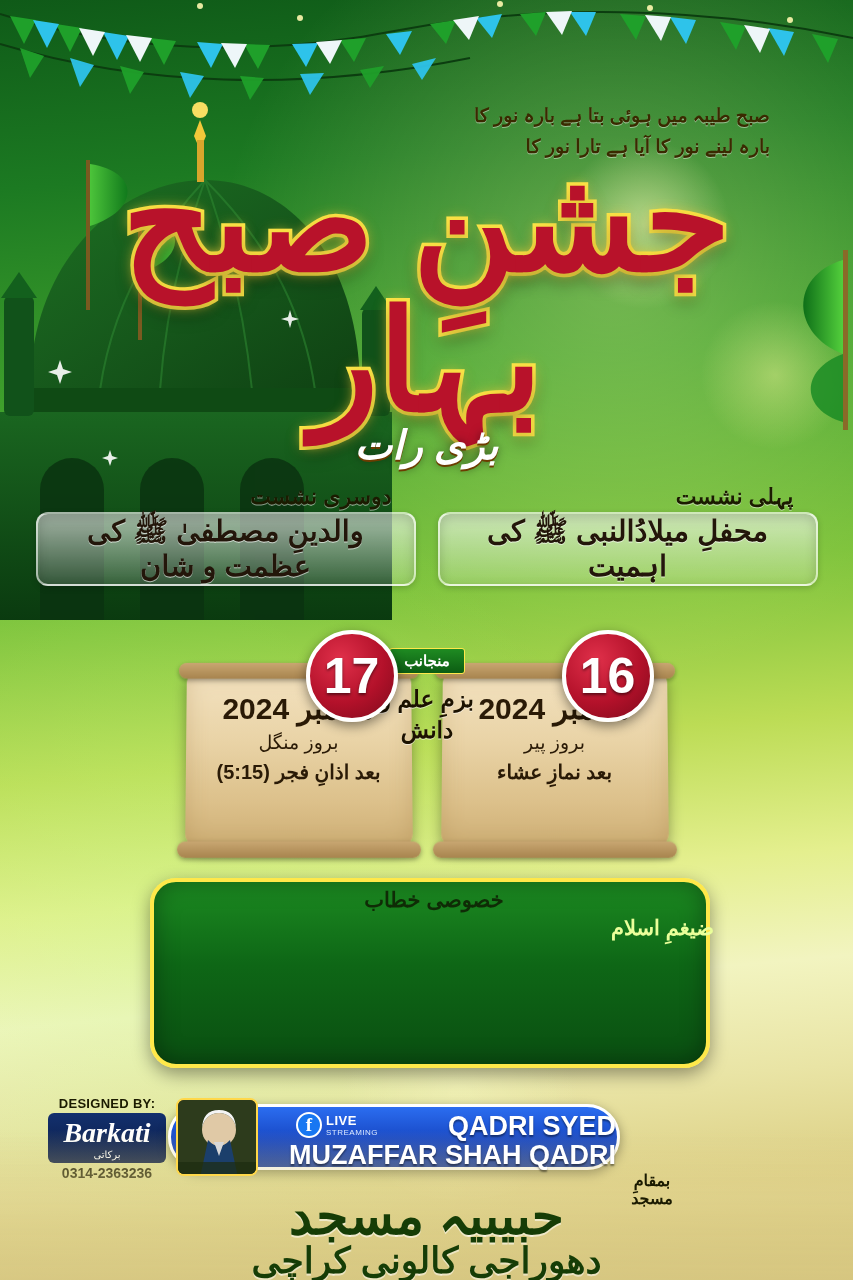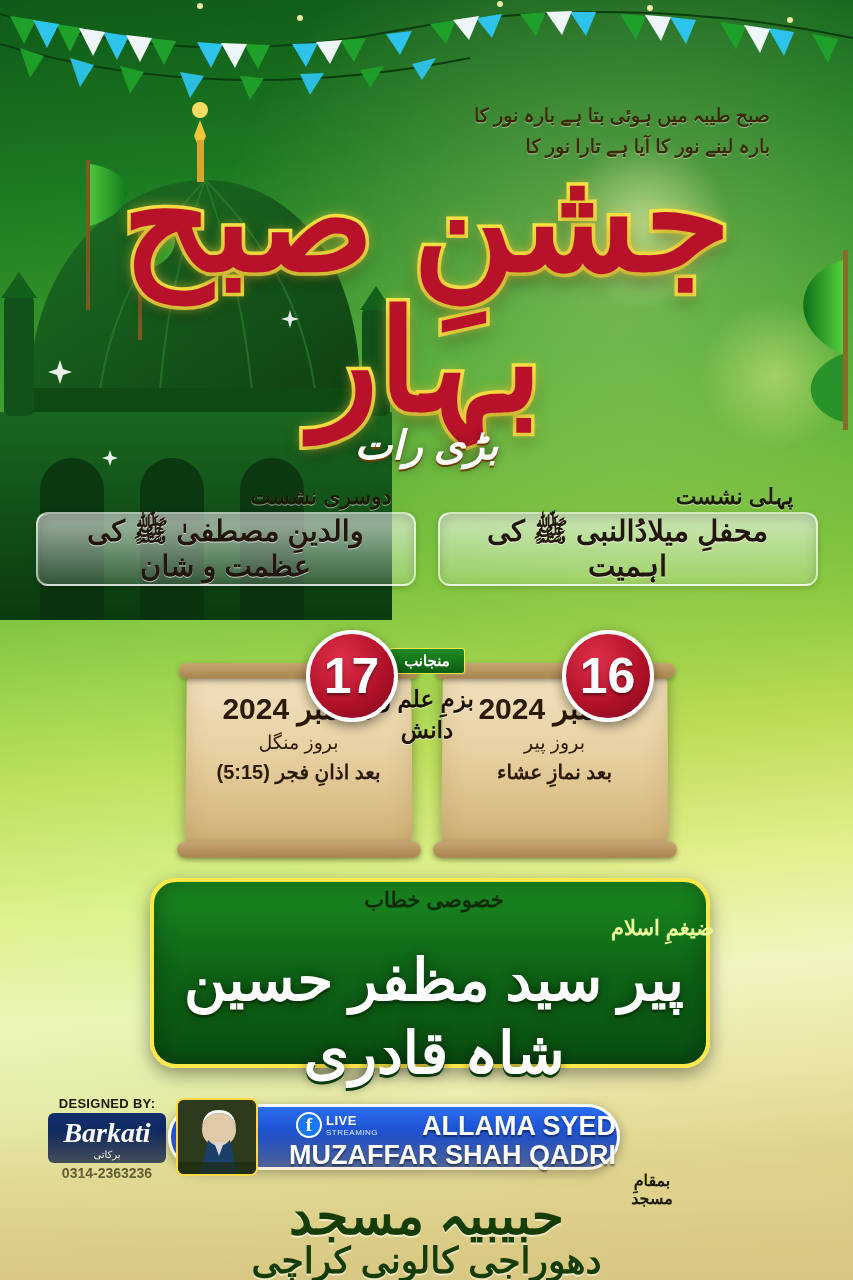--- a/index.html
+++ b/index.html
@@ -445,21 +445,20 @@
   </div>
 
   <div class="mid-ribbon">
     <div class="mid-tag">منجانب</div>
     <div class="mid-text">بزمِ علم و دانش</div>
   </div>
 
   <div class="speaker-panel">
     <div class="sp-khitab">خصوصی خطاب</div>
     <div class="sp-small">ضیغمِ اسلام</div>
-    <div class="sp-name">پیر سید مظفر حسین شاہ قادری</div>
   </div>
 
   <div class="designer">
     <div class="dtitle">DESIGNED BY:</div>
     <div class="dlogo">
       <div class="b1">Barkati</div>
       <div class="b2">برکاتی</div>
     </div>
     <div class="dphone">0314-2363236</div>
   </div>
@@ -476,21 +475,21 @@
     </svg>
   </div>
   <div class="fb-chip">
     <div class="fb-circle">f</div>
     <div>
       <div class="fb-live">LIVE</div>
       <div class="fb-stream">STREAMING</div>
     </div>
   </div>
   <div class="live-name">
-    <div>ALLAMA SYED</div>
+    <div>QADRI SYED</div>
     <div>MUZAFFAR SHAH QADRI</div>
   </div>
 
   <div class="bottom-fade"></div>
 
   <div class="venue">
     <div class="venue-logo">
       <div>بمقامِ</div>
       <div>مسجد</div>
     </div>

